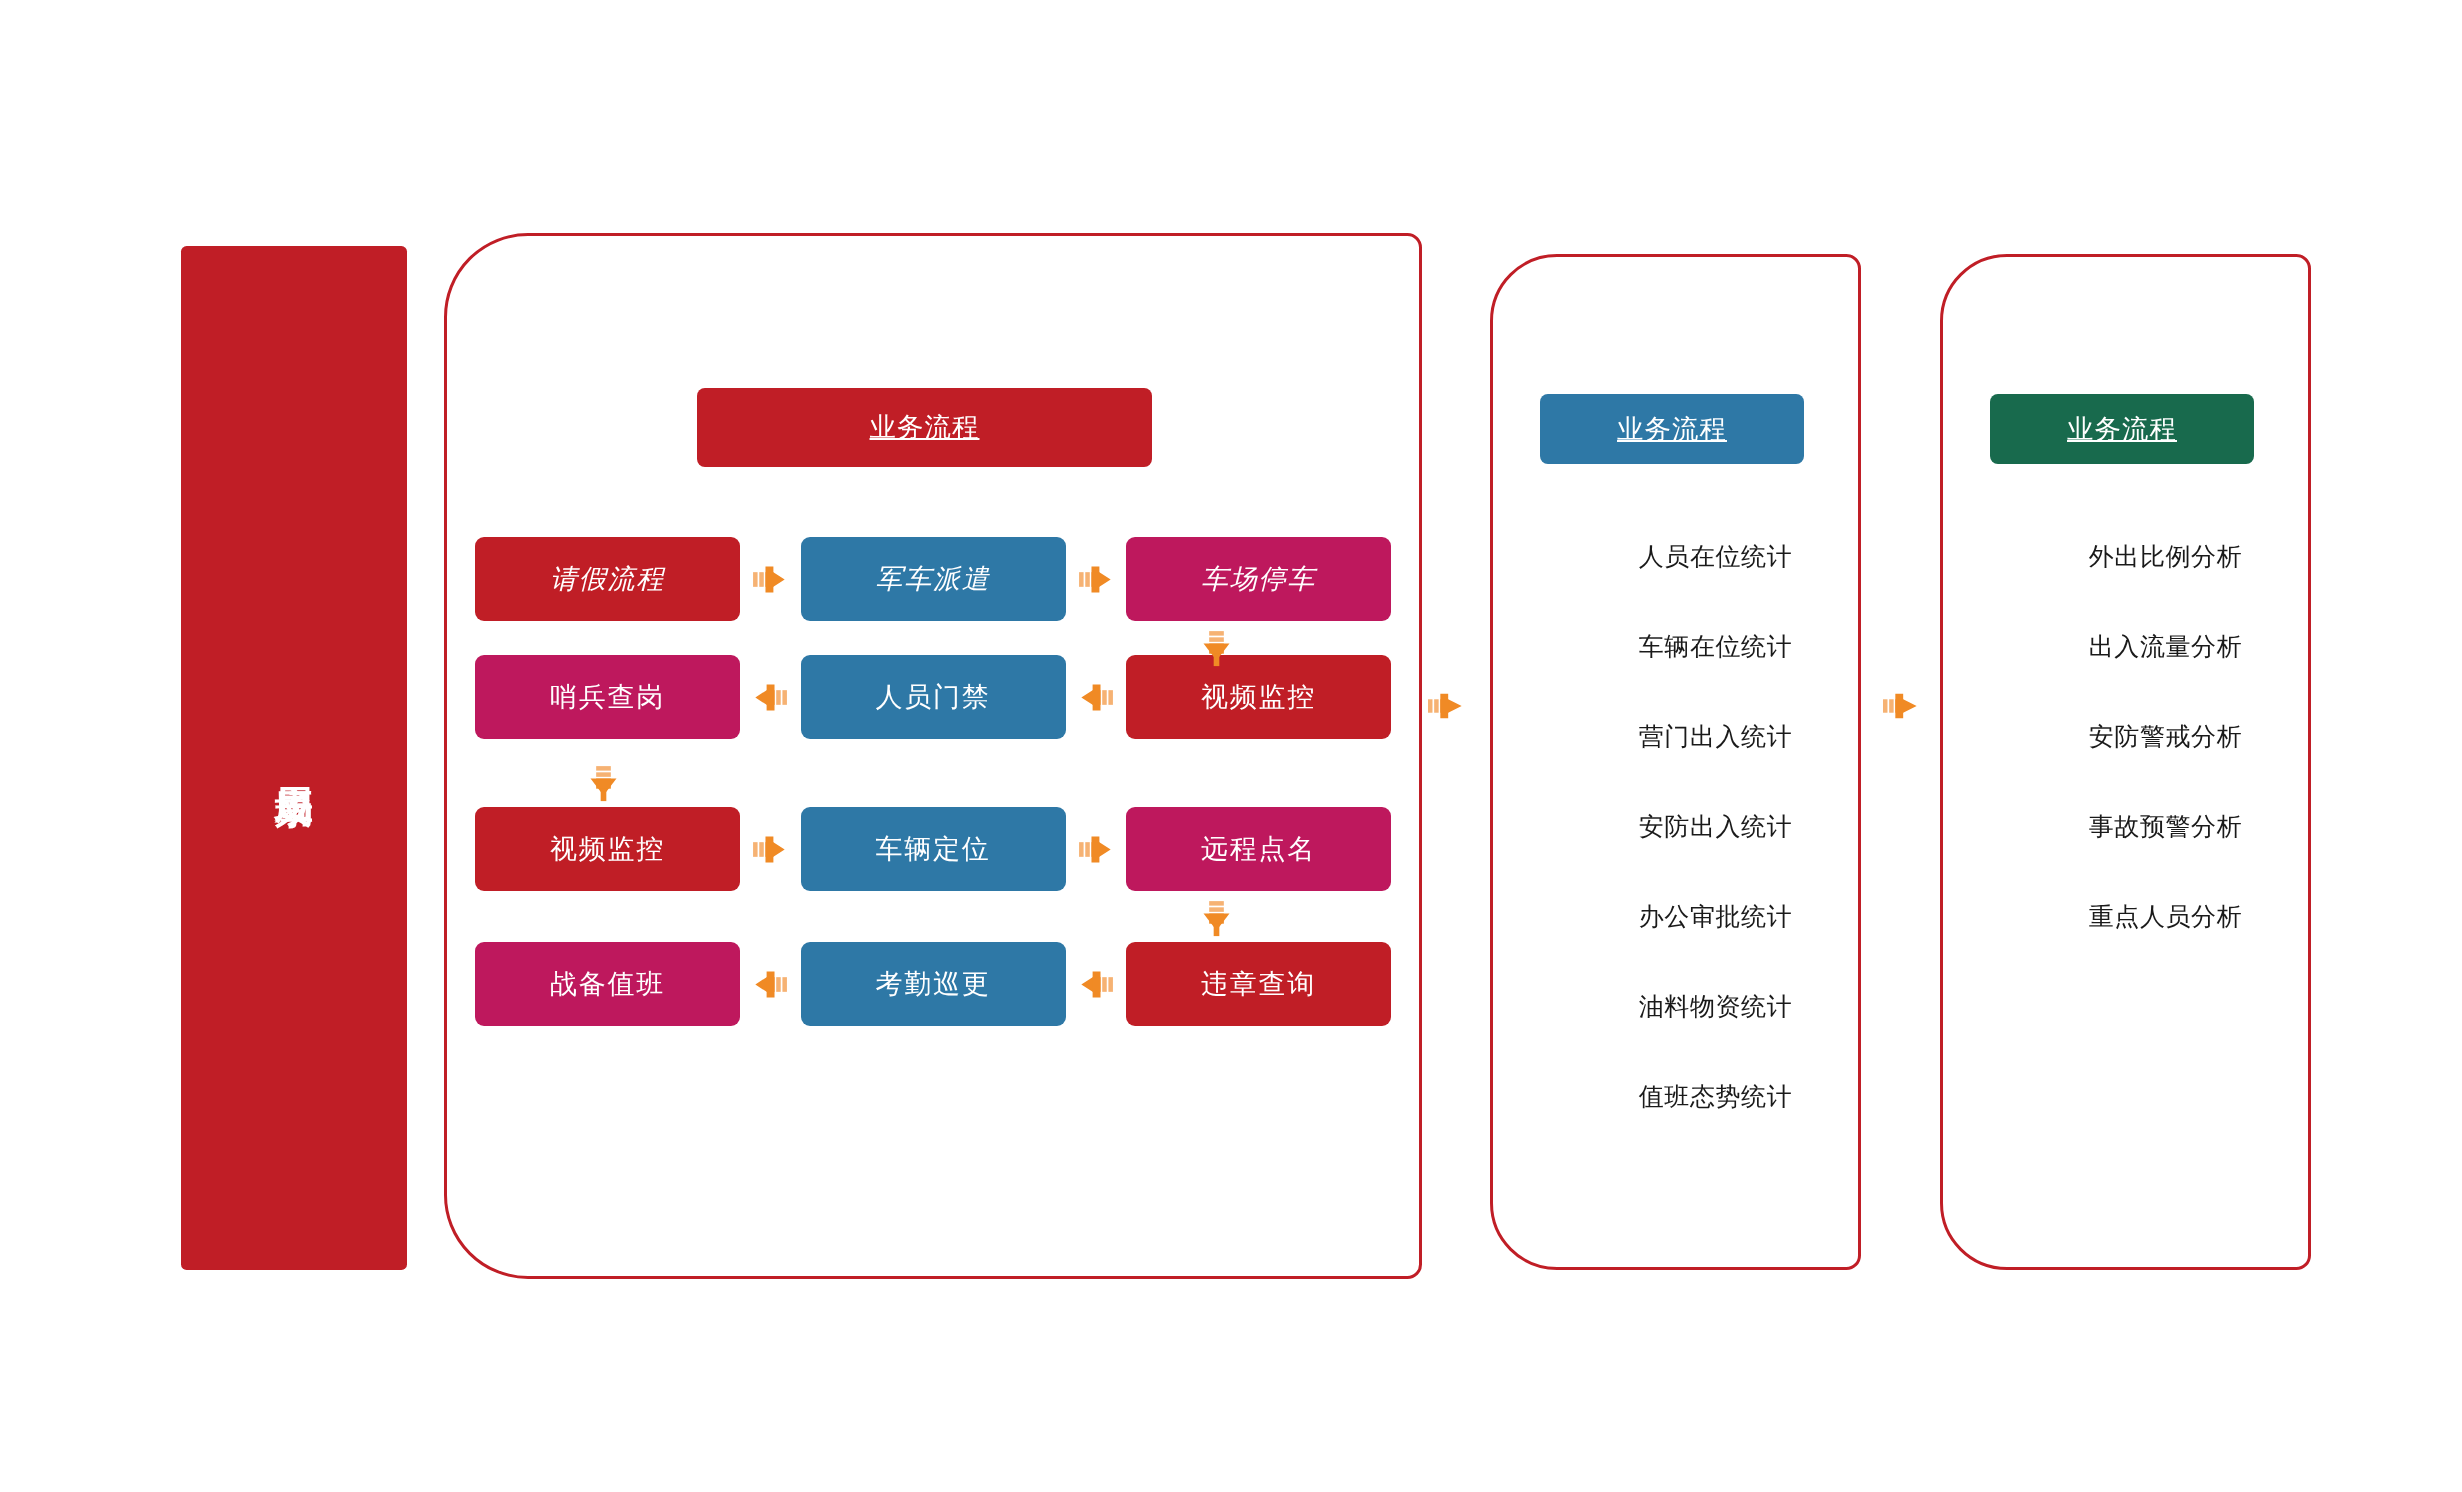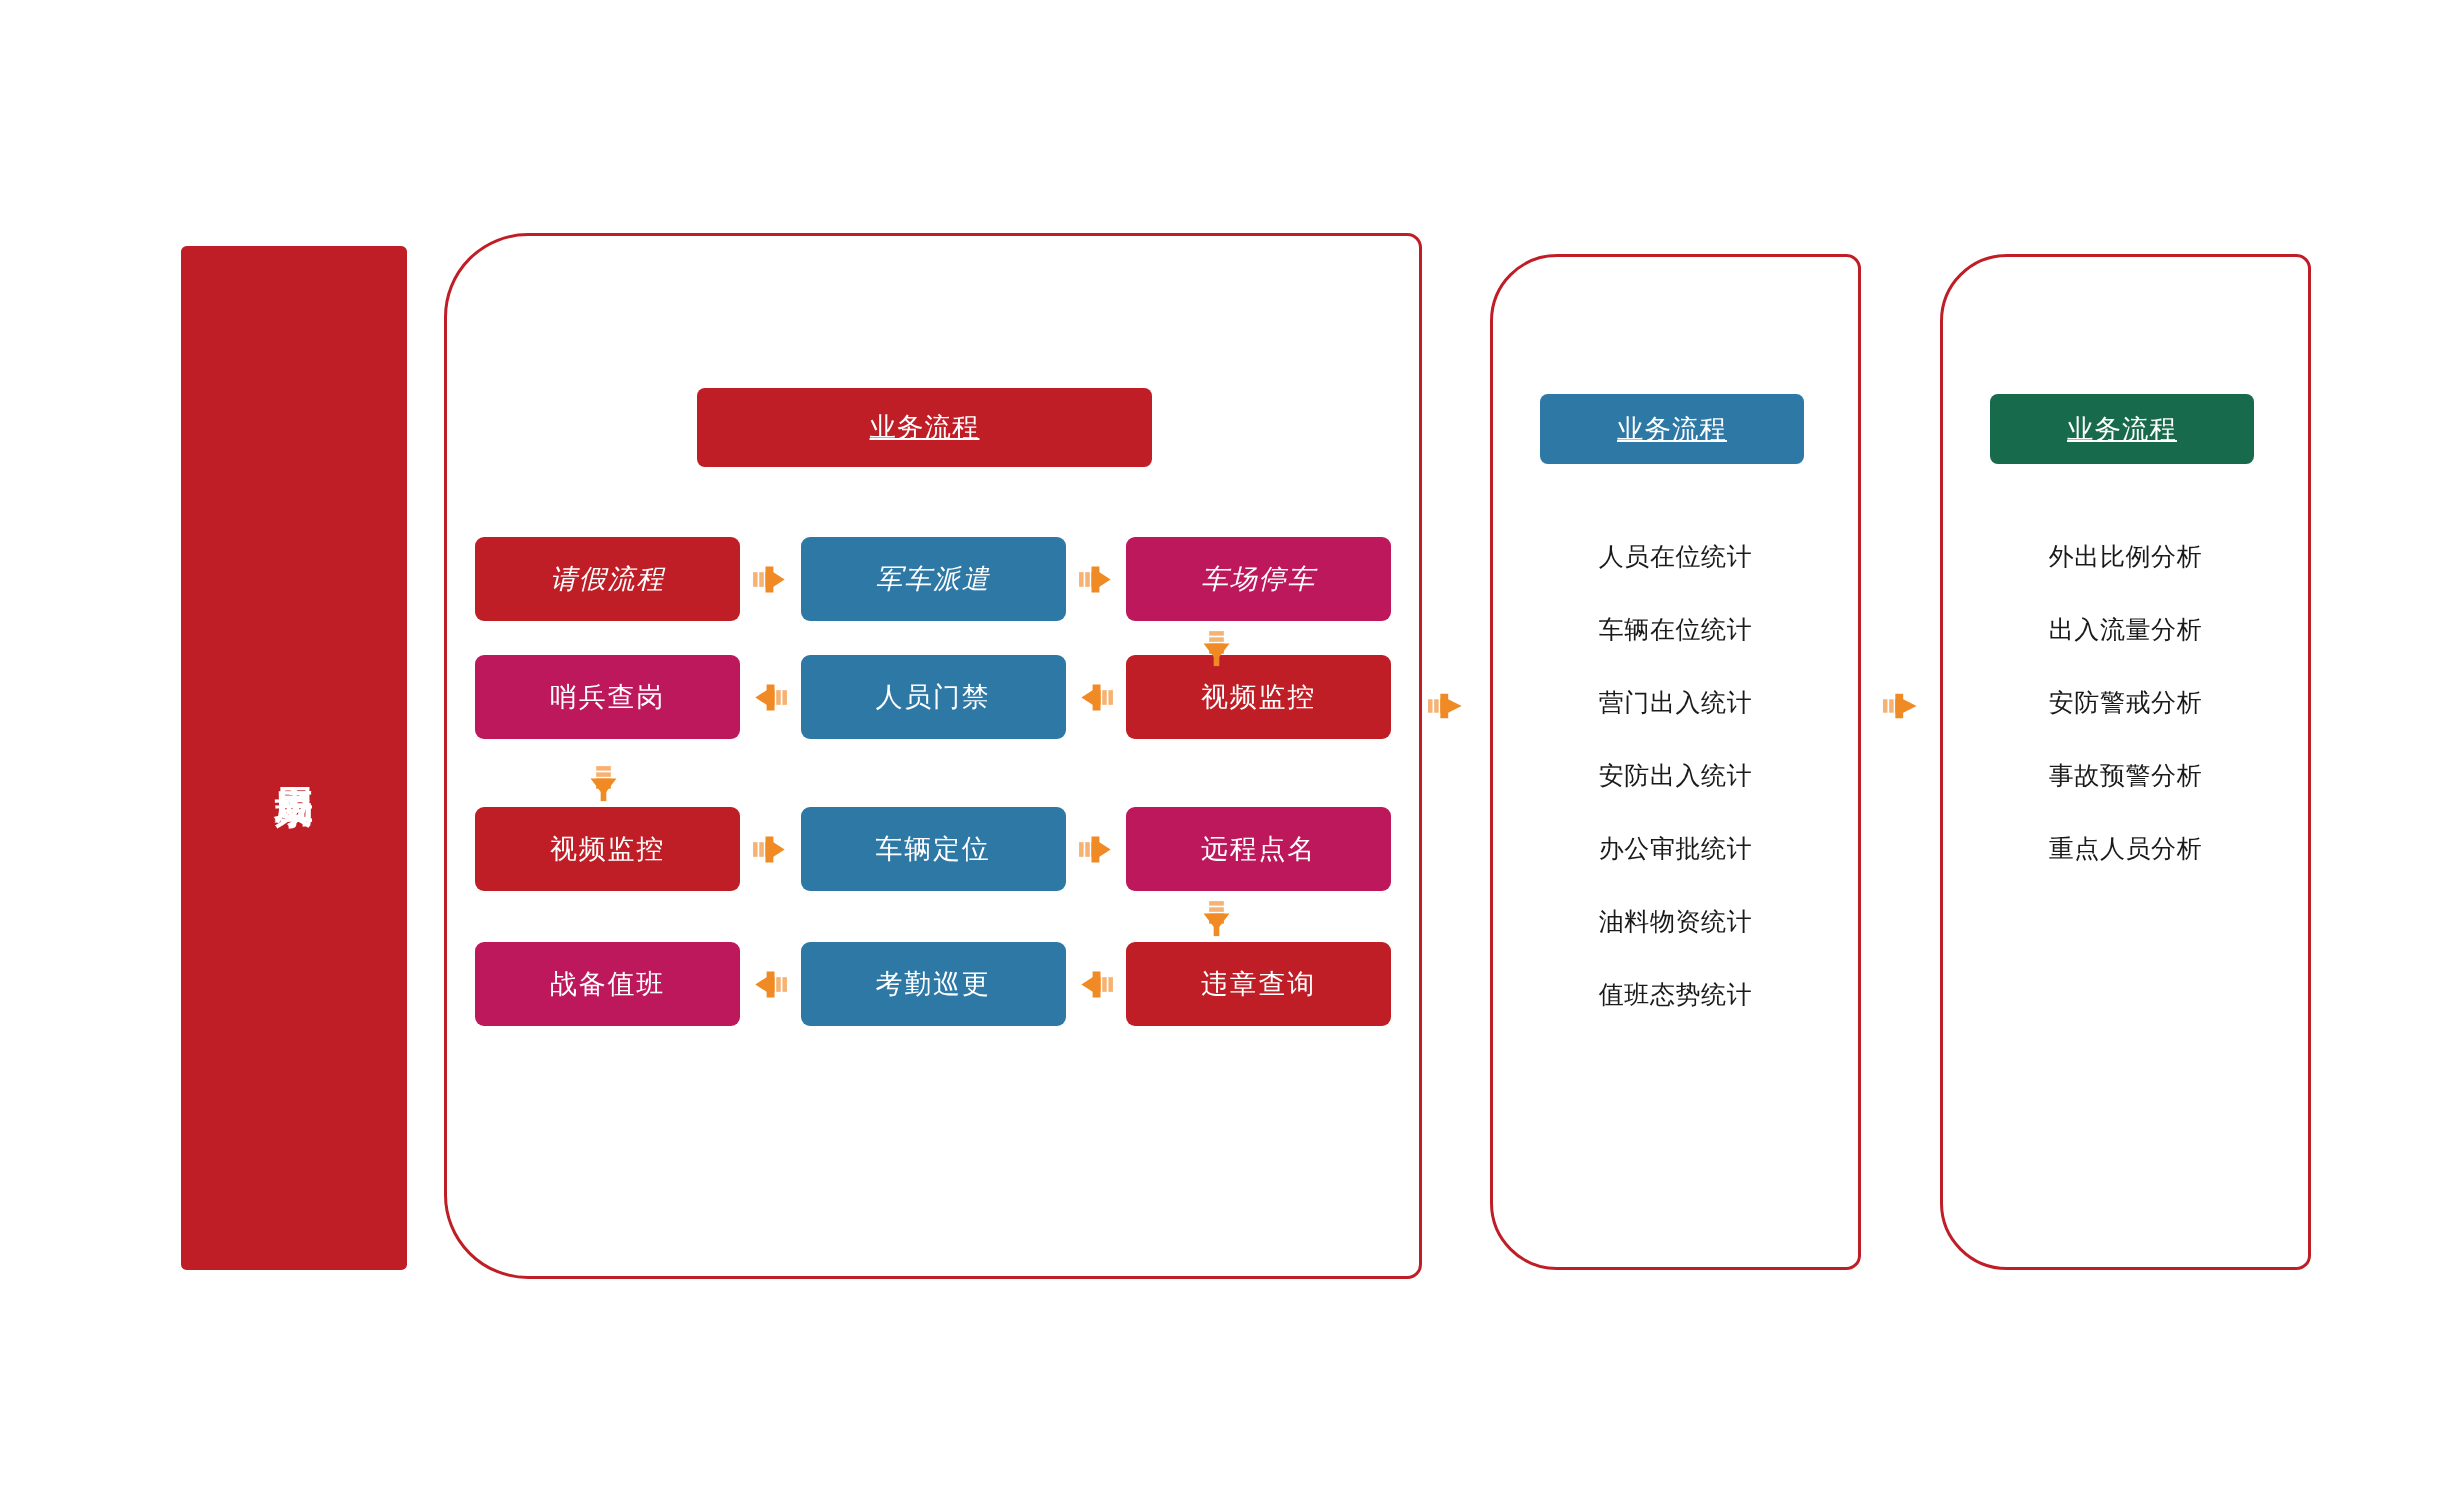--- a/index.html
+++ b/index.html
@@ -175,21 +175,22 @@
   }
   #arrow-process-to-statistics { left: 1428px; }
   #arrow-statistics-to-analysis { left: 1883px; }
 
   
   .item-list {
     position: absolute;
     display: flex;
     flex-direction: column;
     align-items: center;
-    gap: 0px;
+    gap: 17px;
+    margin-left: 40px;
   }
   #statistics-list { left: 1490px; top: 520px; width: 371px; }
   #analysis-list   { left: 1940px; top: 520px; width: 371px; }
 
   .list-item {
     color: #1a1a1a;
     font-size: 25px;
     line-height: 73px;
     height: 73px;
     letter-spacing: 0.6px;

